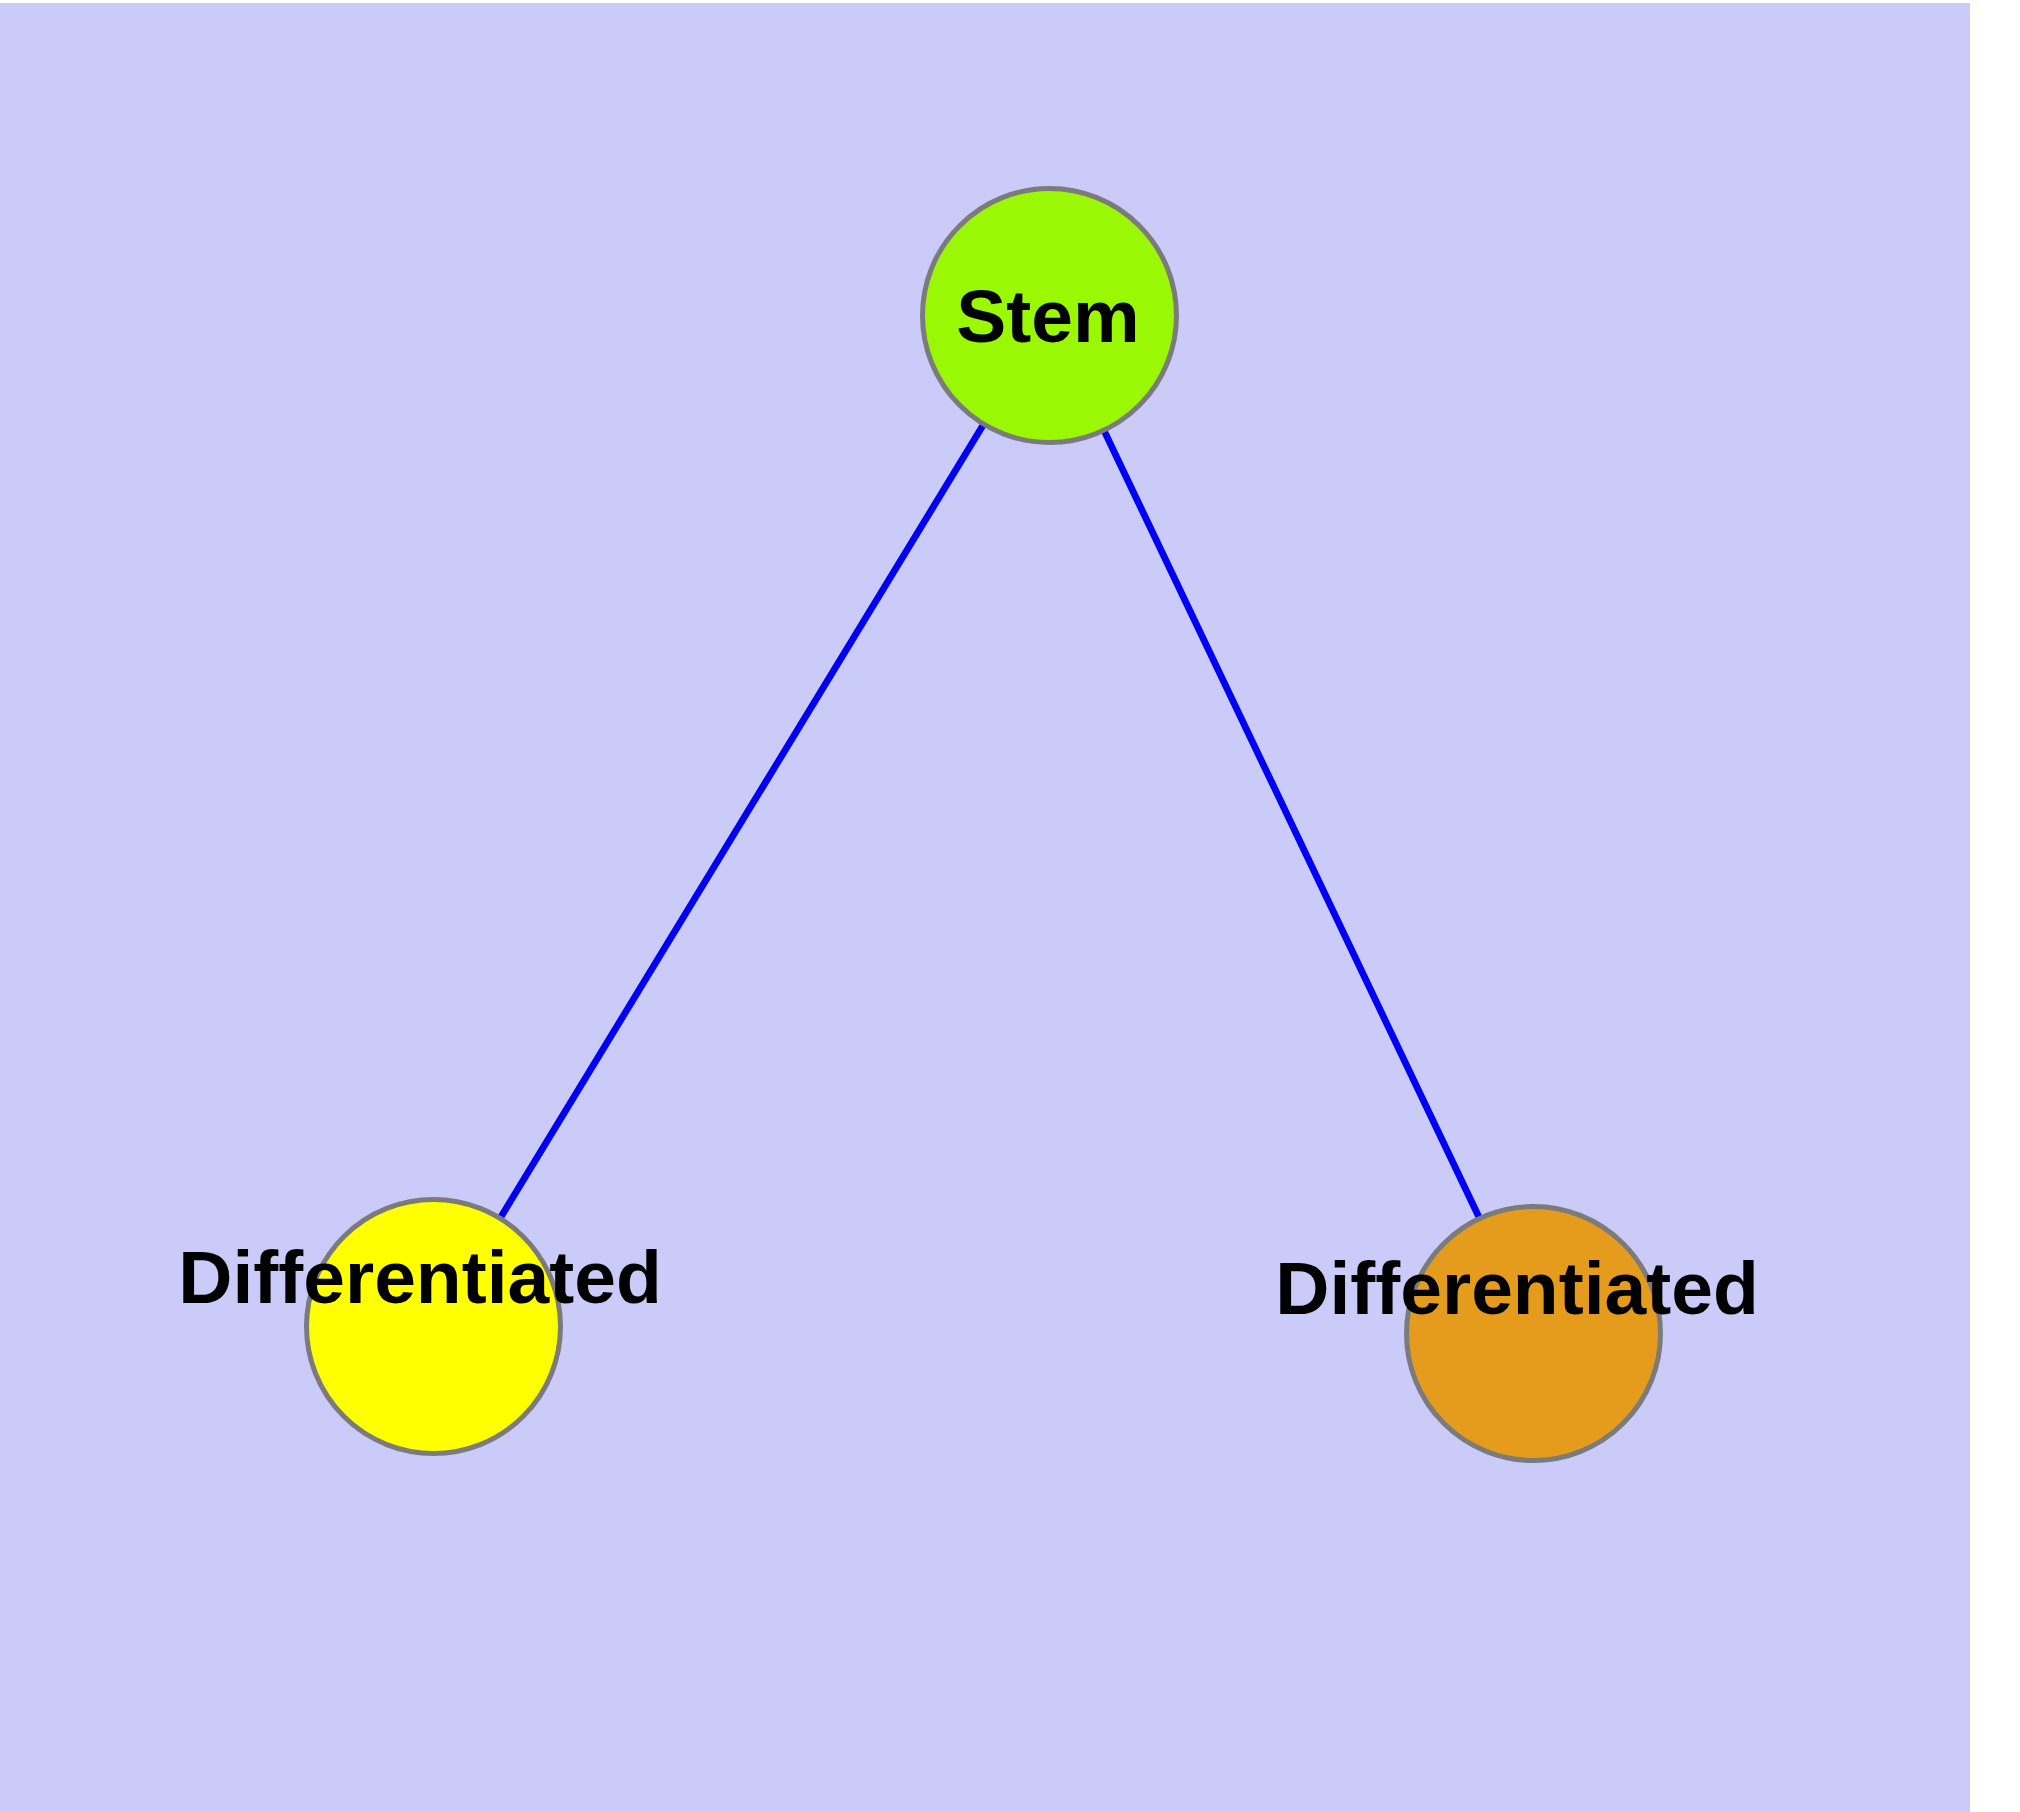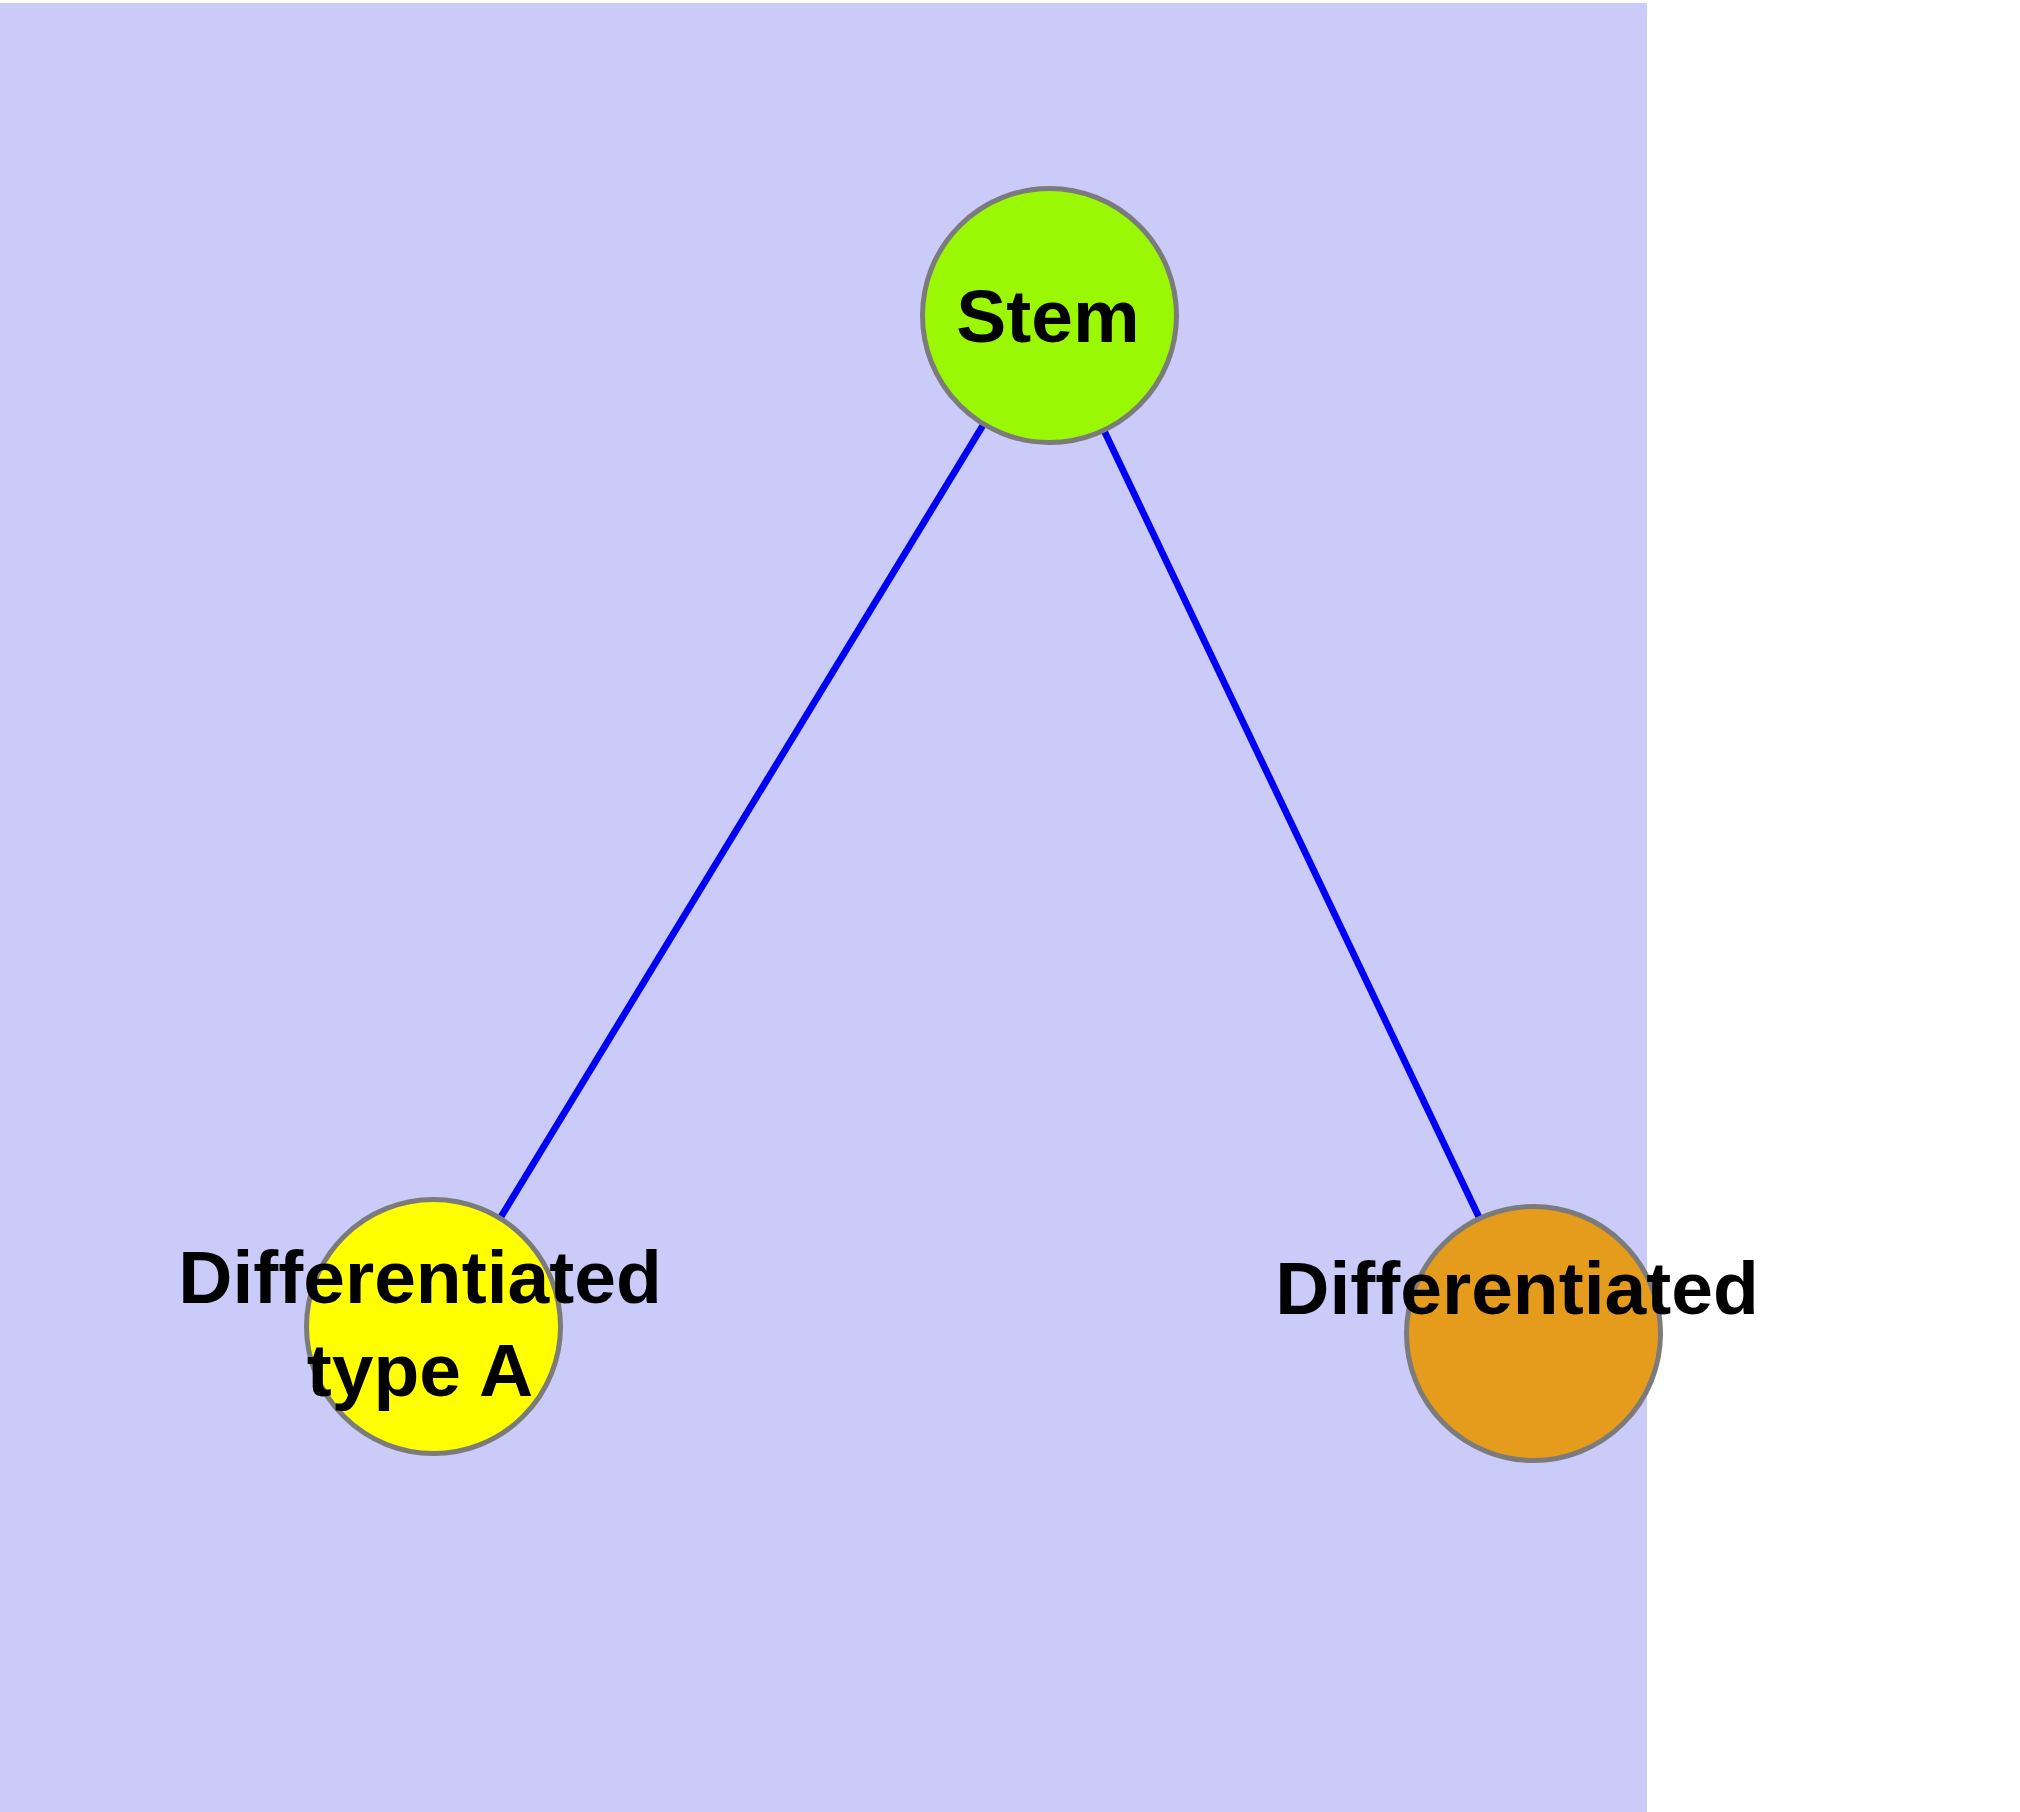--- a/index.html
+++ b/index.html
@@ -5,21 +5,21 @@
   html, body {
     margin: 0;
     padding: 0;
     width: 2021px;
     height: 1812px;
     overflow: hidden;
     font-family: "Liberation Sans", "DejaVu Sans", sans-serif;
   }
   .canvas {
     position: relative;
-    width: 1647px;
+    width: 1970px;
     height: 1812px;
     background: #CBCBFA;
   }
   .top-strip {
     position: absolute;
     left: 0; top: 0;
     width: 100%;
     height: 2.5px;
     background: #FFFFFF;
     z-index: 4;
@@ -76,21 +76,20 @@
   <div class="node node-type-a" style="background: rgb(255, 255, 0);"></div>
 
   <div class="node node-type-b" style="background: rgb(229, 156, 28);"></div>
 
   <div class="node-label label-stem">
     <span class="line">Stem</span>
   </div>
 
   <div class="node-label label-type-a">
     <span class="line">Differentiated</span>
-    <span class="line">type A</span>
   </div>
 
   <div class="node-label label-type-b">
     <span class="line">Differentiated</span>
   </div>
 
 </div>
 
 
 </body></html>

